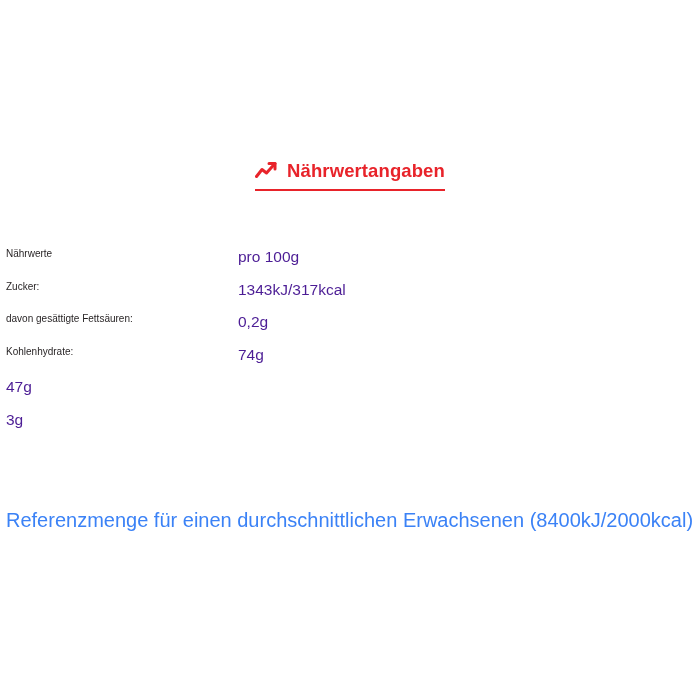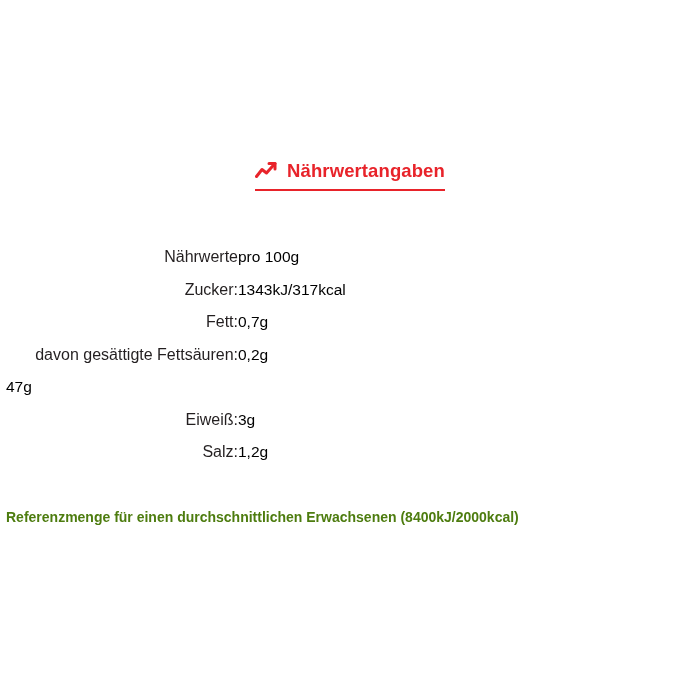--- a/index.html
+++ b/index.html
@@ -53,39 +53,37 @@
     left: 6px;
     width: 688px;
   }
   .row {
     display: flex;
     align-items: flex-start;
     height: 32.5px;
   }
   .cell-label {
     width: 232px;
-    font-size: 16px;
+    font-size: 10px;
     color: #231f20;
     white-space: nowrap;
-    text-align: right;
   }
   .cell-value {
     font-size: 15.5px;
-    color: #000000;
+    color: #4c1d95;
     white-space: nowrap;
   }
   .footnote {
     position: absolute;
     top: 509px;
     left: 6px;
     width: 688px;
-    font-size: 14px;
-    color: #4d7c0f;
+    font-size: 20px;
+    color: #3b82f6;
     white-space: nowrap;
-    font-weight: bold;
   }
 </style>
 </head>
 <body>
 
 <div class="page">
 
   <div class="header">
     <div class="header-inner">
       <span class="chart-icon-wrap">
@@ -103,42 +101,37 @@
     <div class="row">
       <div class="cell-label">Nährwerte</div>
       <div class="cell-value">pro 100g</div>
     </div>
 
     <div class="row">
       <div class="cell-label">Zucker:</div>
       <div class="cell-value">1343kJ/317kcal</div>
     </div>
 
-    <div class="row">
-      <div class="cell-label">Fett:</div>
-      <div class="cell-value">0,7g</div>
-    </div>
 
     <div class="row">
       <div class="cell-label">davon gesättigte Fettsäuren:</div>
       <div class="cell-value">0,2g</div>
     </div>
 
+    <div class="row">
+      <div class="cell-label">Kohlenhydrate:</div>
+      <div class="cell-value">74g</div>
+    </div>
 
     <div class="row">
       <div class="cell-value">47g</div>
     </div>
 
     <div class="row">
-      <div class="cell-label">Eiweiß:</div>
       <div class="cell-value">3g</div>
     </div>
 
-    <div class="row">
-      <div class="cell-label">Salz:</div>
-      <div class="cell-value">1,2g</div>
-    </div>
 
   </div>
 
   <div class="footnote">Referenzmenge für einen durchschnittlichen Erwachsenen (8400kJ/2000kcal)</div>
 
 </div>
 
 </body></html>

